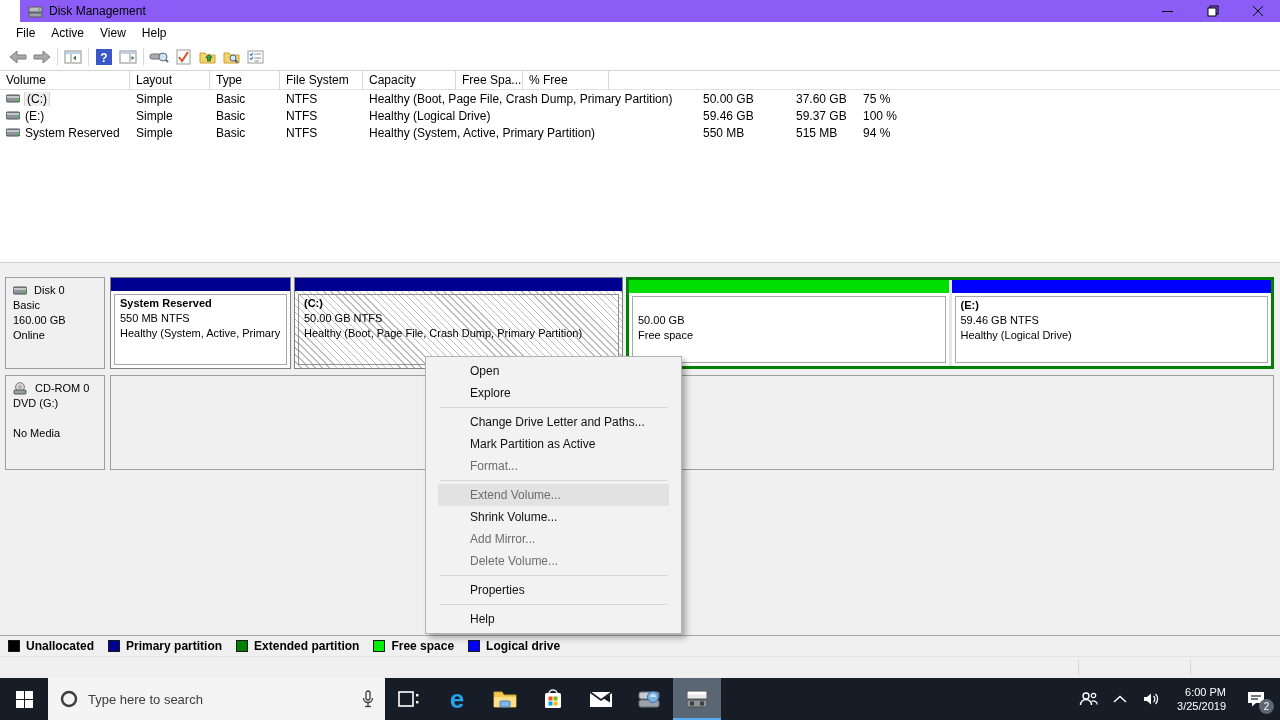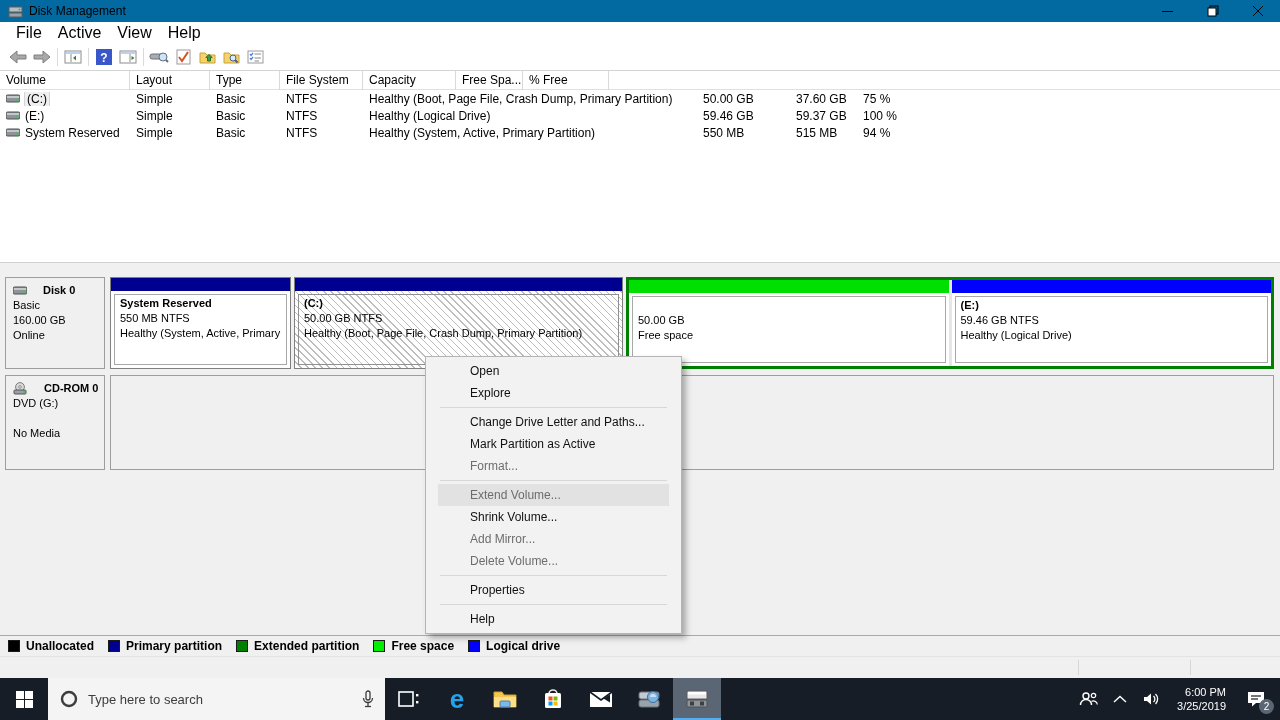--- a/index.html
+++ b/index.html
@@ -2,29 +2,29 @@
 <html><head>
 <meta charset="utf-8">
 <style>
   * { margin:0; padding:0; box-sizing:border-box; }
   html,body { width:1280px; height:720px; overflow:hidden; }
   body { font-family:"Liberation Sans", sans-serif; font-size:12px; color:#000; background:#fff; }
   .screen { position:relative; width:1280px; height:720px; }
 
   
   .app-window { height:678px; display:flex; flex-direction:column; background:#fff; }
-  .titlebar { height:22px; display:flex; align-items:center; background:#0369a1; }
+  .titlebar { height:22px; display:flex; align-items:center; background:#8b5cf6;margin-left:20px; }
   .titlebar .app-icon { margin:0 6px 0 8px; display:flex; }
   .titlebar .title { font-size:12px; }
   .titlebar .spacer { flex:1; }
   .winbtn { width:45px; height:22px; display:flex; align-items:center; justify-content:center; }
   .winbtn svg { display:block; }
 
   .menubar { height:22px; display:flex; align-items:center; background:#fff; padding-left:8px; }
-  .menubar .menu-item { padding:2px 8px; font-size:16px; }
+  .menubar .menu-item { padding:2px 8px; font-size:12px; }
 
   .toolbar { height:27px; display:flex; align-items:center; background:#fff; border-bottom:1px solid #d4d4d4; padding-left:6px; }
   .tbtn { width:24px; height:22px; display:flex; align-items:center; justify-content:center; }
   .tsep { width:1px; height:18px; background:#d9d9d9; margin:0 3px; }
 
   
   .listpane { height:191px; background:#fff; overflow:hidden; }
   .vtable { width:100%; }
   .vrow { display:flex; height:17px; align-items:center; }
   .vhead { height:19px; border-bottom:1px solid #e0e0e0; }
@@ -35,21 +35,21 @@
   .c-sta { width:334px; } .c-cap { width:93px; } .c-fre { width:67px; } .c-pct { width:86px; }
   .c-fill { flex:1; border-right:none !important; }
   .sel-label { background:#efefef; outline:1px solid #d5d5d5; padding:0 2px; }
 
   .splitter { height:8px; background:#f0f0f0; border-top:1px solid #d0d0d0; }
 
   
   .graphpane { flex:1; background:#f0f0f0; padding:7px 6px 0 5px; }
   .disk-row { display:flex; gap:5px; margin-bottom:6px; }
   .disk-panel { width:100px; border:1px solid #9d9d9d; padding:5px 2px 0 7px; font-size:11px; line-height:15px; background:#f0f0f0; }
-  .disk-panel .dname { font-weight:bold; display:flex; align-items:center; gap:16px; }
+  .disk-panel .dname { font-weight:normal; display:flex; align-items:center; gap:7px; }
   .disk-strip { flex:1; display:flex; gap:3px; height:92px; }
   .part { border:1px solid #808080; display:flex; flex-direction:column; background:#fff; }
   .part .band { height:13px; flex:none; }
   .band-primary { background:#000090; }
   .band-free { background:#00e000; }
   .band-logical { background:#0000ff; }
   .part .pbody { flex:1; margin:3px; border:1px solid #a8a8a8; padding:1px 5px; font-size:11px; line-height:15px; overflow:hidden; white-space:nowrap; }
   .part .l1 { font-weight:bold; min-height:15px; }
   .part-sr { width:181px; }
   .part-c { width:329px; }

